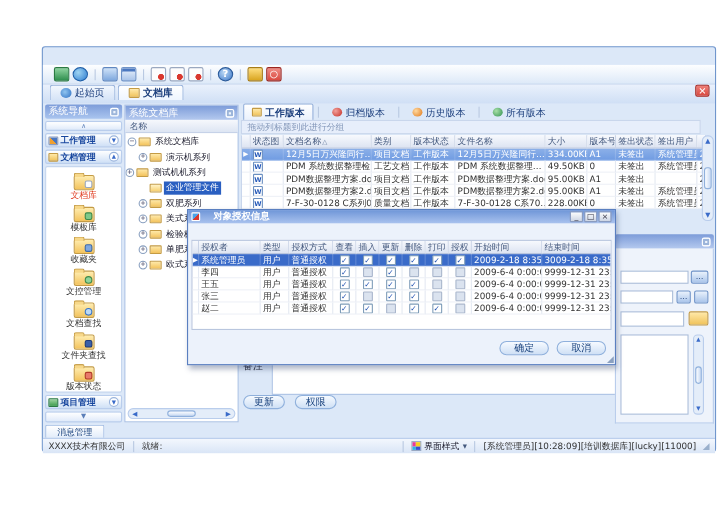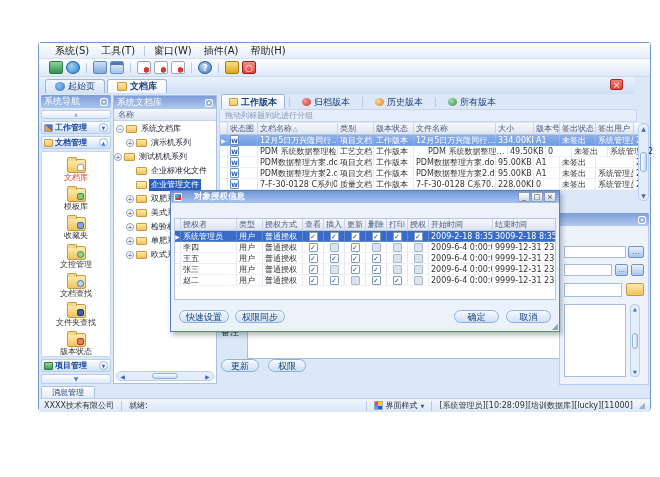--- a/index.html
+++ b/index.html
@@ -20,22 +20,22 @@
   [data-name="computer-icon"]{background:linear-gradient(#8fd4a0,#2f8f4e);border:1px solid #2a7a42}
   [data-name="globe-icon"]{background:radial-gradient(circle at 35% 35%,#9fd4f2,#2d7dd2);border-radius:50%;border:1px solid #1e5fa8}
   [data-name="folder-open-icon"]{background:linear-gradient(#cfe2f8,#7ea8de);border:1px solid #5f87c0}
   [data-name="window-icon"]{background:linear-gradient(#eaf2fc,#a9c4ea);border:1px solid #6f93c8;box-shadow:inset 0 3px 0 #4a77c0}
   [data-name="mail-out-icon"],[data-name="mail-check-icon"],[data-name="mail-delete-icon"]{
      background:#fdfdfd radial-gradient(circle at 70% 72%,#d9382e 2.5px,transparent 3px);border:1px solid #9aa8c0}
   [data-name="help-icon"]{background:radial-gradient(circle at 40% 35%,#bcd9f5,#3a76c8);border-radius:50%;border:1px solid #2a5a9a;color:#fff}
   [data-name="lock-icon"]{background:linear-gradient(#ffdf80,#d9a520);border:1px solid #a87c14}
   [data-name="power-icon"]{background:linear-gradient(#f08e86,var(--close-red));border:1px solid #9c241e;color:#fff}
   
-  .pagetabs{position:absolute;left:0;top:34px;right:16px;height:17px;background:linear-gradient(#eaf1fc,#cfdff5);
-            display:flex;align-items:center;padding:0 11px 0 6px;gap:2px}
+  .pagetabs{position:absolute;left:0;top:34px;right:0;height:17px;background:linear-gradient(#eaf1fc,#cfdff5);
+            display:flex;align-items:flex-start;padding:0 5px 0 6px;gap:2px}
   .ptab{height:14px;display:flex;align-items:center;gap:3px;padding:0 9px;font-size:9px;color:#1c3f7d;
         background:linear-gradient(#f2f7fe,#d5e3f7);border:1px solid #9ab4dc;border-bottom:none;border-radius:3px 3px 0 0}
   .ptab.active{background:linear-gradient(#ffffff,#eef5ff);font-weight:bold}
   .pt-ico{width:10px;height:9px;display:inline-block}
   [data-name="start-page-icon"]{background:radial-gradient(circle at 40% 40%,#8fc4f0,#2d6fc2);border-radius:50%}
   [data-name="doc-lib-icon"]{background:linear-gradient(#ffe9a8,#f0c35c);border:1px solid #c49b44;border-radius:1px}
   .close-box{margin-left:auto;margin-bottom:3px;width:13px;height:11px;background:linear-gradient(#ef8078,var(--close-red));
              color:#fff;font-size:9px;line-height:10px;text-align:center;border-radius:2px;border:1px solid #a8261f}
   
   .content{position:absolute;left:0;top:51px;right:0;height:292px}
@@ -191,28 +191,20 @@
   .dlg-right{margin-left:auto;display:flex;gap:7px}
   .dlg-right .button{width:45px}
   .dlg-grip{position:absolute;right:1px;bottom:0;font-size:8px;color:#8aa0c0;line-height:8px}
 </style>
 </head>
 <body>
 
 <div class="canvas" data-name="screenshot-canvas">
   <div class="window" data-name="app-window">
 
-    <div class="menubar" id="menubar" data-name="menu-bar">
-        <div class="menu-item" data-name="menu-item-1">系统(S)</div>
-        <div class="menu-item" data-name="menu-item-2">工具(T)</div>
-        <div class="vsep" data-name="menu-separator"></div>
-        <div class="menu-item" data-name="menu-item-3">窗口(W)</div>
-        <div class="menu-item" data-name="menu-item-4">插件(A)</div>
-        <div class="menu-item" data-name="menu-item-5">帮助(H)</div>
-      </div>
     <div class="toolbar" id="toolbar" data-name="toolbar">
         <div class="tb-icon" data-name="computer-icon"></div>
         <div class="tb-icon" data-name="globe-icon"></div>
         <div class="vsep" data-name="toolbar-separator"></div>
         <div class="tb-icon" data-name="folder-open-icon"></div>
         <div class="tb-icon" data-name="window-icon"></div>
         <div class="vsep" data-name="toolbar-separator"></div>
         <div class="tb-icon" data-name="mail-out-icon"></div>
         <div class="tb-icon" data-name="mail-check-icon"></div>
         <div class="tb-icon" data-name="mail-delete-icon"></div>
@@ -325,25 +317,20 @@
               <span class="t-fold" data-name="folder-icon"></span>
               <span class="t-label" data-name="tree-node-label">演示机系列</span>
             </div>
             <div class="t-row" data-name="tree-node" style="">
               <span class="t-exp" data-name="expand-icon">+</span>
               <span class="t-fold" data-name="folder-icon"></span>
               <span class="t-label" data-name="tree-node-label">测试机机系列</span>
             </div>
             <div class="t-row" data-name="tree-node" style="padding-left: 12px;">
               <span class="t-spc" data-name="tree-indent"></span>
-              <span class="t-fold" data-name="folder-icon"></span>
-              <span class="t-label" data-name="tree-node-label">企业标准化文件</span>
-            </div>
-            <div class="t-row" data-name="tree-node" style="padding-left: 12px;">
-              <span class="t-spc" data-name="tree-indent"></span>
               <span class="t-fold open" data-name="folder-icon"></span>
               <span class="t-label sel" data-name="tree-node-label">企业管理文件</span>
             </div>
             <div class="t-row" data-name="tree-node" style="padding-left: 12px;">
               <span class="t-exp" data-name="expand-icon">+</span>
               <span class="t-fold" data-name="folder-icon"></span>
               <span class="t-label" data-name="tree-node-label">双肥系列</span>
             </div>
             <div class="t-row" data-name="tree-node" style="padding-left: 12px;">
               <span class="t-exp" data-name="expand-icon">+</span>
@@ -426,21 +413,21 @@
                 <div class="dt-cell" data-name="cell" style="width: 36px;">未签出</div>
                 <div class="dt-cell" data-name="cell" style="width: 38px;">系统管理员</div>
                 <div class="dt-cell" data-name="cell" style="width: 8px;">2</div>
               </div>
               <div class="dt-row" data-name="document-row">
                 <div class="dt-cell mk" data-name="row-indicator" style="width: 8px;"></div>
                 <div class="dt-cell ic" data-name="status-icon-cell" style="width: 30px;"><span class="doc-ico" data-name="word-doc-icon">W</span></div>
                 <div class="dt-cell" data-name="cell" style="width: 80px;">PDM 系统数据整理检…</div>
                 <div class="dt-cell" data-name="cell" style="width: 36px;">工艺文档</div>
                 <div class="dt-cell" data-name="cell" style="width: 40px;">工作版本</div>
-                <div class="dt-cell" data-name="cell" style="width: 82px; margin-left: 12px;">PDM 系统数据整理…</div>
+                <div class="dt-cell" data-name="cell" style="width: 82px;">PDM 系统数据整理…</div>
                 <div class="dt-cell" data-name="cell" style="width: 38px;">49.50KB</div>
                 <div class="dt-cell" data-name="cell" style="width: 26px;">0</div>
                 <div class="dt-cell" data-name="cell" style="width: 36px;">未签出</div>
                 <div class="dt-cell" data-name="cell" style="width: 38px;">系统管理员</div>
                 <div class="dt-cell" data-name="cell" style="width: 8px;">2</div>
               </div>
               <div class="dt-row" data-name="document-row">
                 <div class="dt-cell mk" data-name="row-indicator" style="width: 8px;"></div>
                 <div class="dt-cell ic" data-name="status-icon-cell" style="width: 30px;"><span class="doc-ico" data-name="word-doc-icon">W</span></div>
                 <div class="dt-cell" data-name="cell" style="width: 80px;">PDM数据整理方案.doc</div>
@@ -701,24 +688,20 @@
             </div>
             <div class="dg-cell ck" data-name="perm-cell" style="width: 21px;">
               <span class="cb off" data-name="checkbox-unchecked"></span>
             </div>
             <div class="dg-cell" data-name="start-time-cell" style="width: 64px;">2009-6-4 0:00:00</div>
             <div class="dg-cell" data-name="end-time-cell" style="width: 66px;">9999-12-31 23:59:59</div>
           </div>
         </div>
     </div>
     <div class="dlg-footer" data-name="dialog-footer">
-      <span id="dlg-left" data-name="dialog-left-buttons" style="display:flex;gap:6px">
-          <div class="button" data-name="quick-setup-button">快速设置</div>
-          <div class="button" data-name="permission-sync-button">权限同步</div>
-        </span>
       <span class="dlg-right" id="dlg-right" data-name="dialog-right-buttons">
           <div class="button" data-name="ok-button">确定</div>
           <div class="button" data-name="cancel-button">取消</div>
         </span>
     </div>
     <span class="dlg-grip" data-name="resize-grip">◢</span>
   </div>
 </div>
 
 </body></html>

